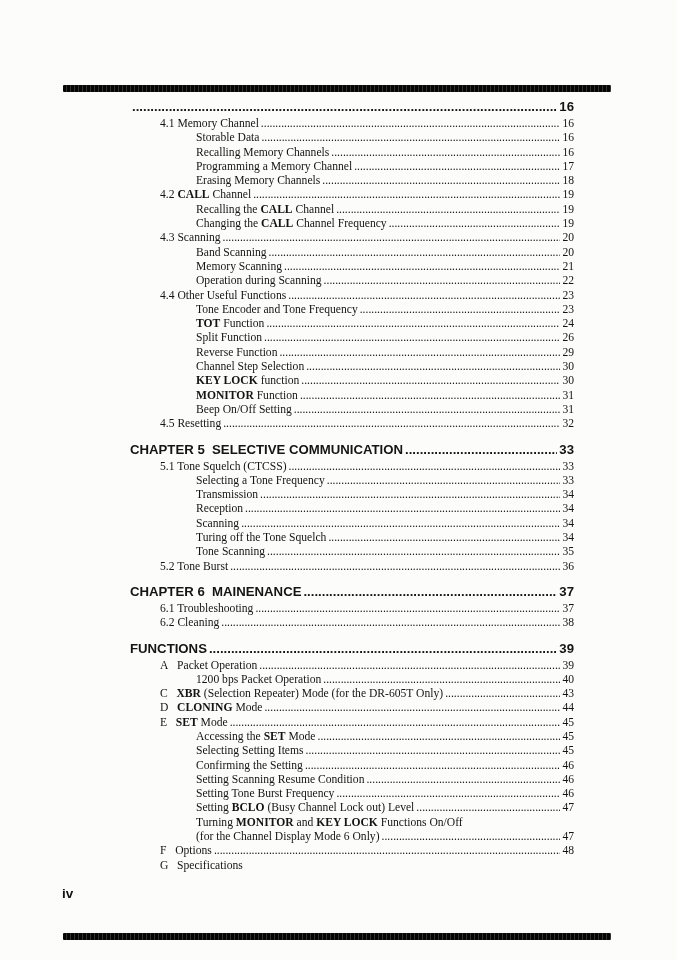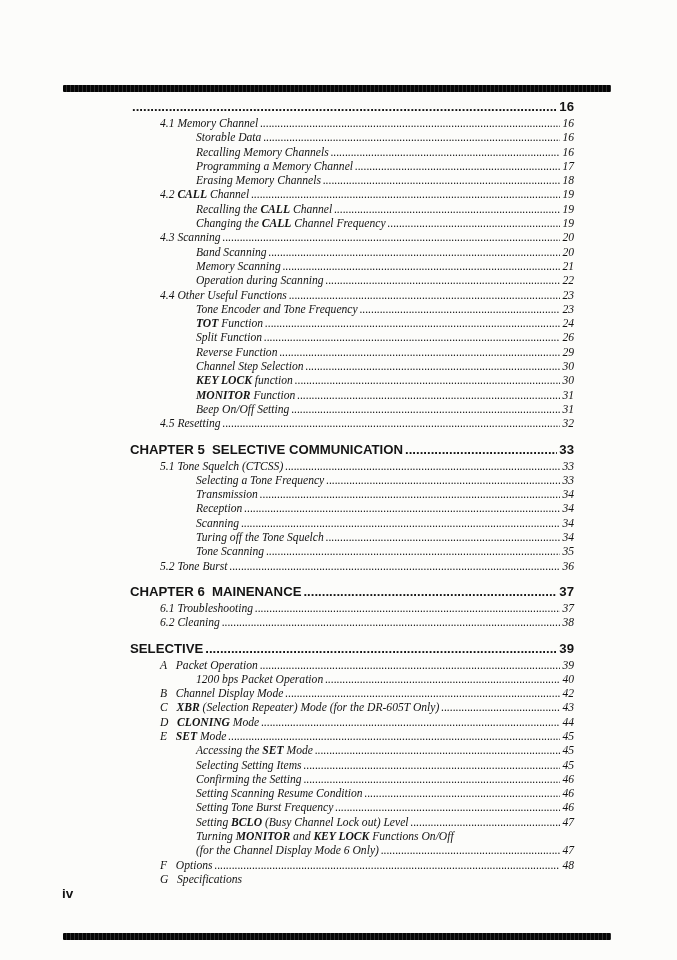--- a/index.html
+++ b/index.html
@@ -12,21 +12,21 @@
     position:absolute;left:63px;width:548px;height:7px;
     background:repeating-linear-gradient(90deg,#060606 0 3px,#303030 3px 4px);
     border-radius:1px;
   }
   .scan-rule.top{top:85px;}
   .scan-rule.bottom{top:933px;}
   .toc{position:absolute;left:130px;top:97px;width:444px;}
   .section{margin-bottom:10px;}
   .row{display:flex;align-items:baseline;line-height:14.3px;}
   .row .txt{white-space:nowrap;}
-  .entry{font-size:11.6px;font-style:italic;}
+  .entry{font-size:11.6px;}
   .lvl1{padding-left:30px;}
   .lvl2{padding-left:66px;}
   .b{font-weight:bold;}
   .leader{flex:1 1 auto;min-width:0;overflow:hidden;white-space:nowrap;margin:0 2px;}
   .leader::after{
     content:"........................................................................................................................................................................................................";
   }
   .pg{white-space:nowrap;}
   .heading{
     font-family:"Liberation Sans", sans-serif;font-weight:bold;
@@ -218,38 +218,33 @@
           <span class="pg">37</span>
         </div>
         <div class="row entry lvl1">
           <span class="txt"><span>6.2 Cleaning</span></span>
           <span class="leader"></span>
           <span class="pg">38</span>
         </div>
       </div>
       <div class="section">
         <div class="row heading">
-          <span class="txt">SELECTIVE</span>
+          <span class="txt">FUNCTIONS</span>
           <span class="leader"></span>
           <span class="pg">39</span>
         </div>
         <div class="row entry lvl1">
           <span class="txt"><span>A&nbsp;&nbsp; Packet Operation</span></span>
           <span class="leader"></span>
           <span class="pg">39</span>
         </div>
         <div class="row entry lvl2">
           <span class="txt"><span>1200 bps Packet Operation</span></span>
           <span class="leader"></span>
           <span class="pg">40</span>
-        </div>
-        <div class="row entry lvl1">
-          <span class="txt"><span>B&nbsp;&nbsp; Channel Display Mode</span></span>
-          <span class="leader"></span>
-          <span class="pg">42</span>
         </div>
         <div class="row entry lvl1">
           <span class="txt"><span>C&nbsp;&nbsp; </span><span class="b">XBR</span><span> (Selection Repeater) Mode (for the DR-605T Only)</span></span>
           <span class="leader"></span>
           <span class="pg">43</span>
         </div>
         <div class="row entry lvl1">
           <span class="txt"><span>D&nbsp;&nbsp; </span><span class="b">CLONING</span><span> Mode</span></span>
           <span class="leader"></span>
           <span class="pg">44</span>

